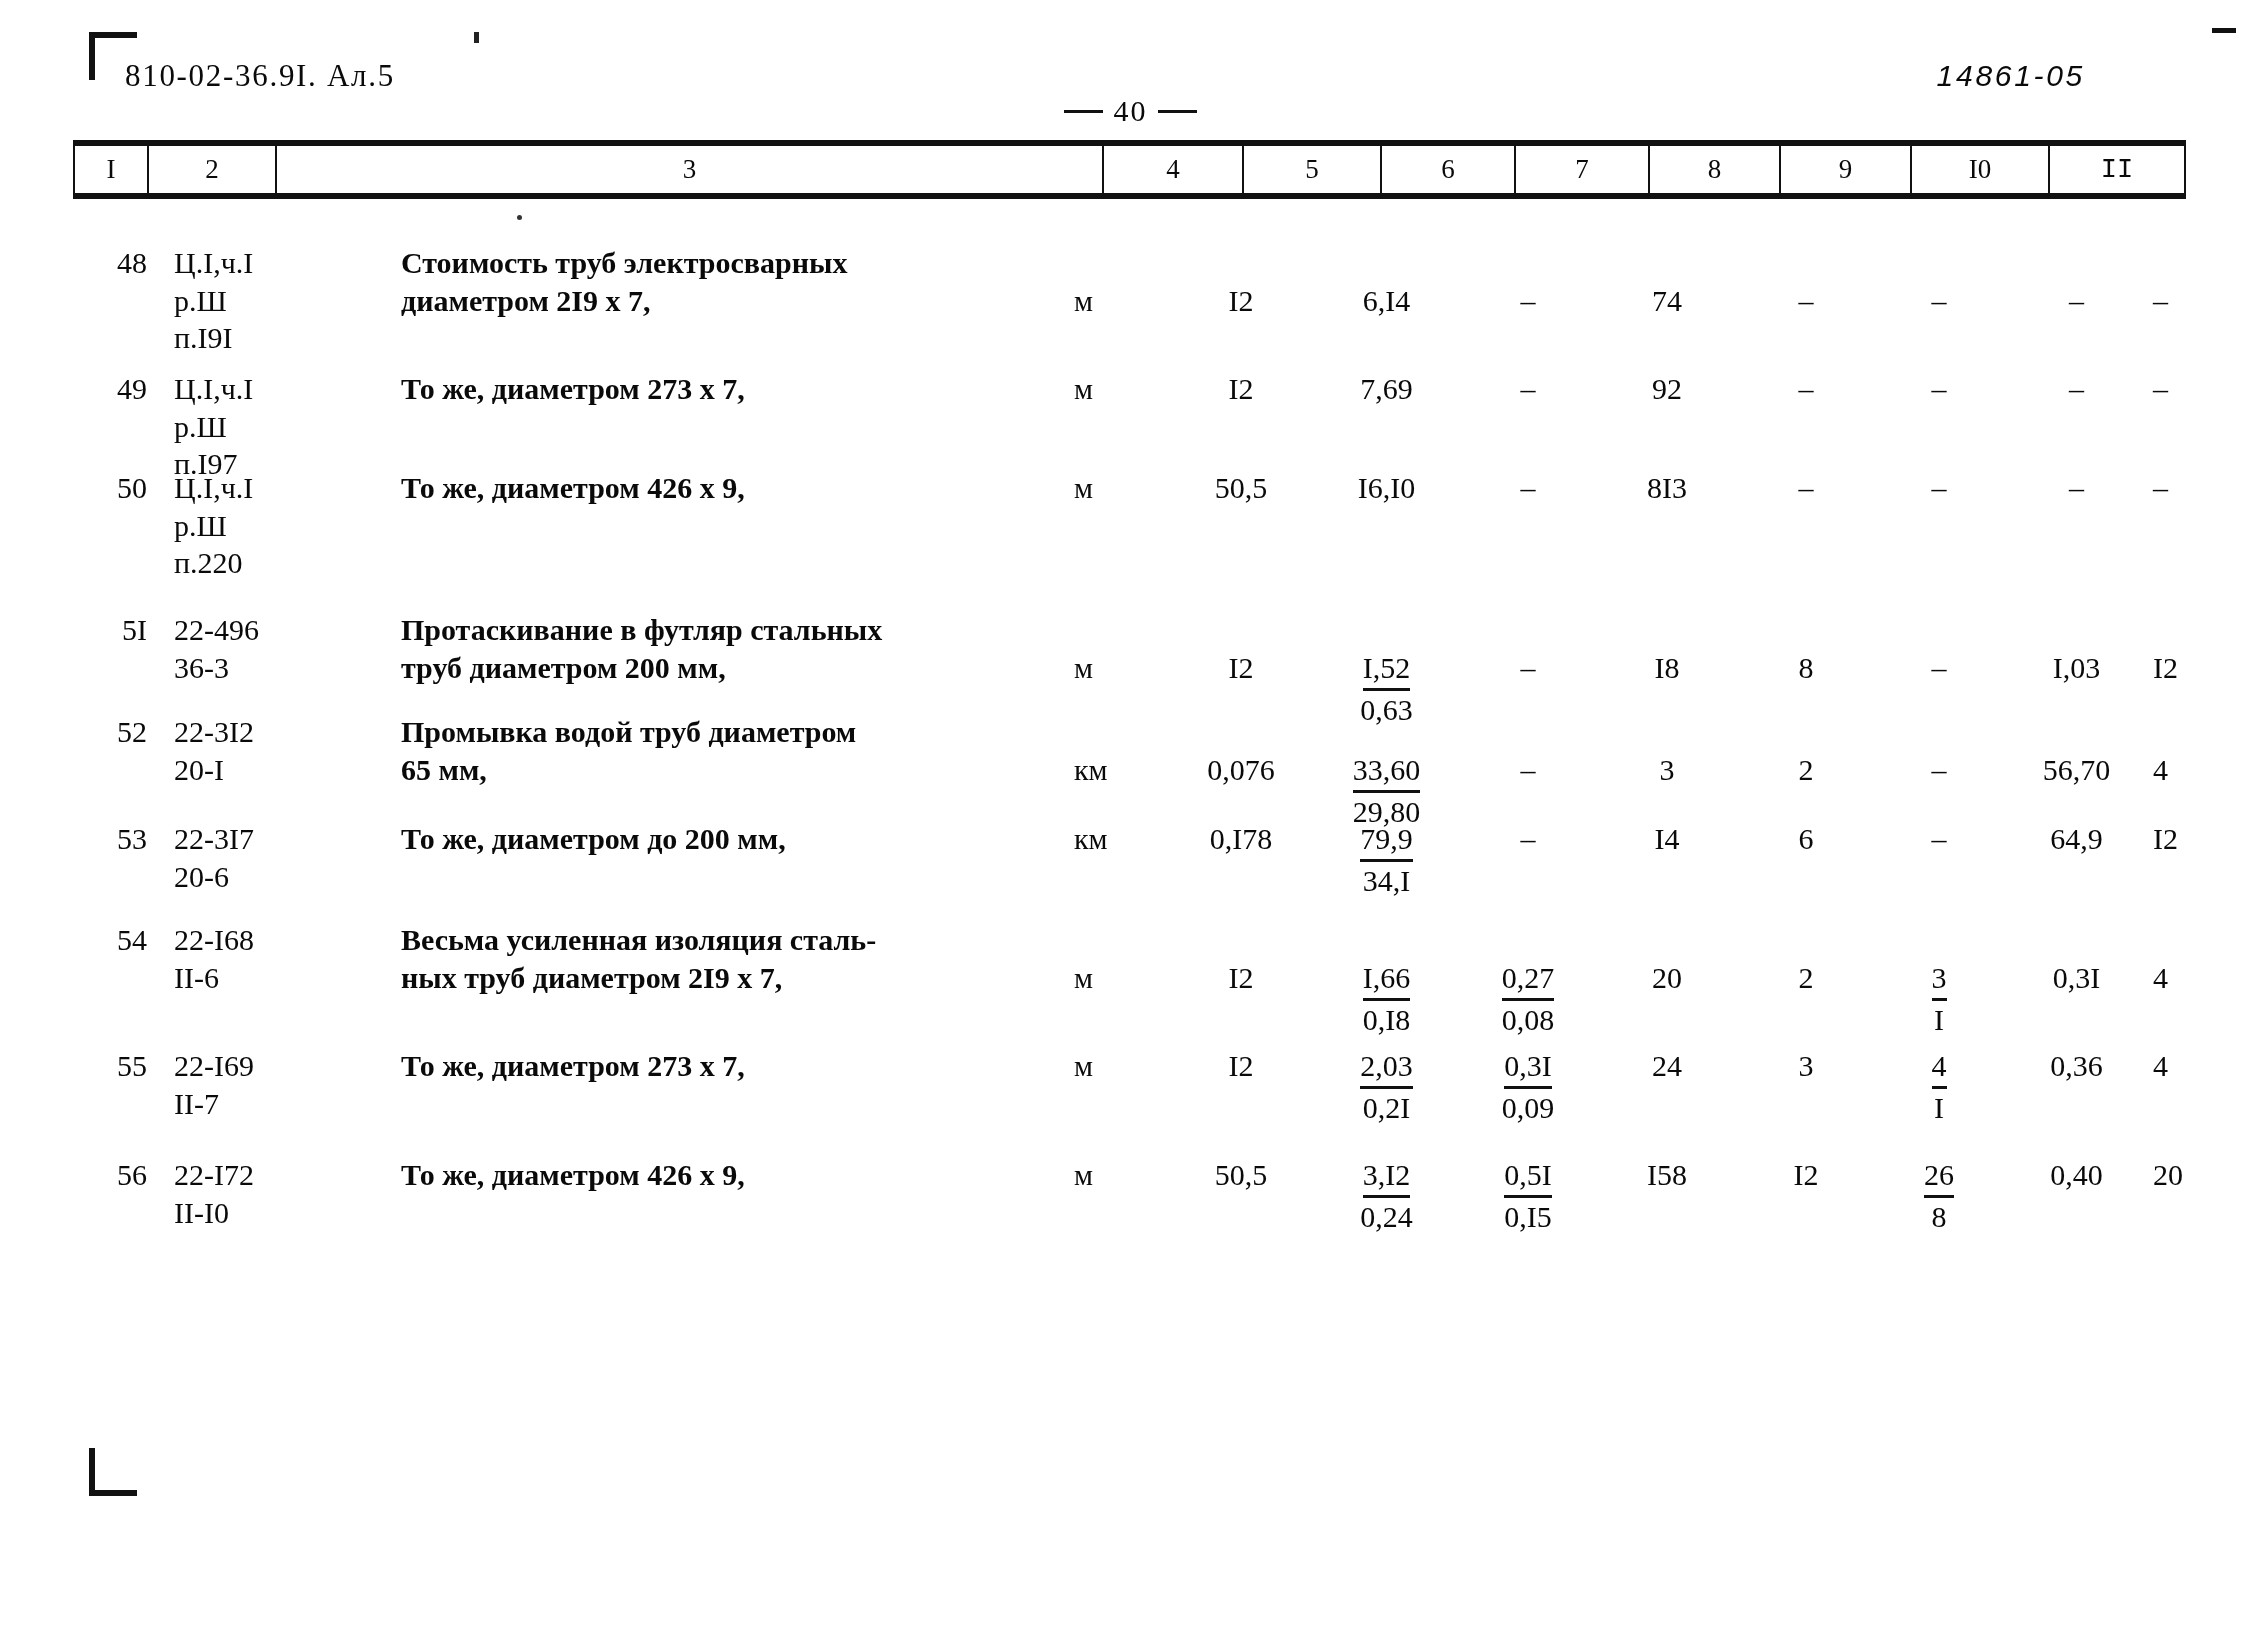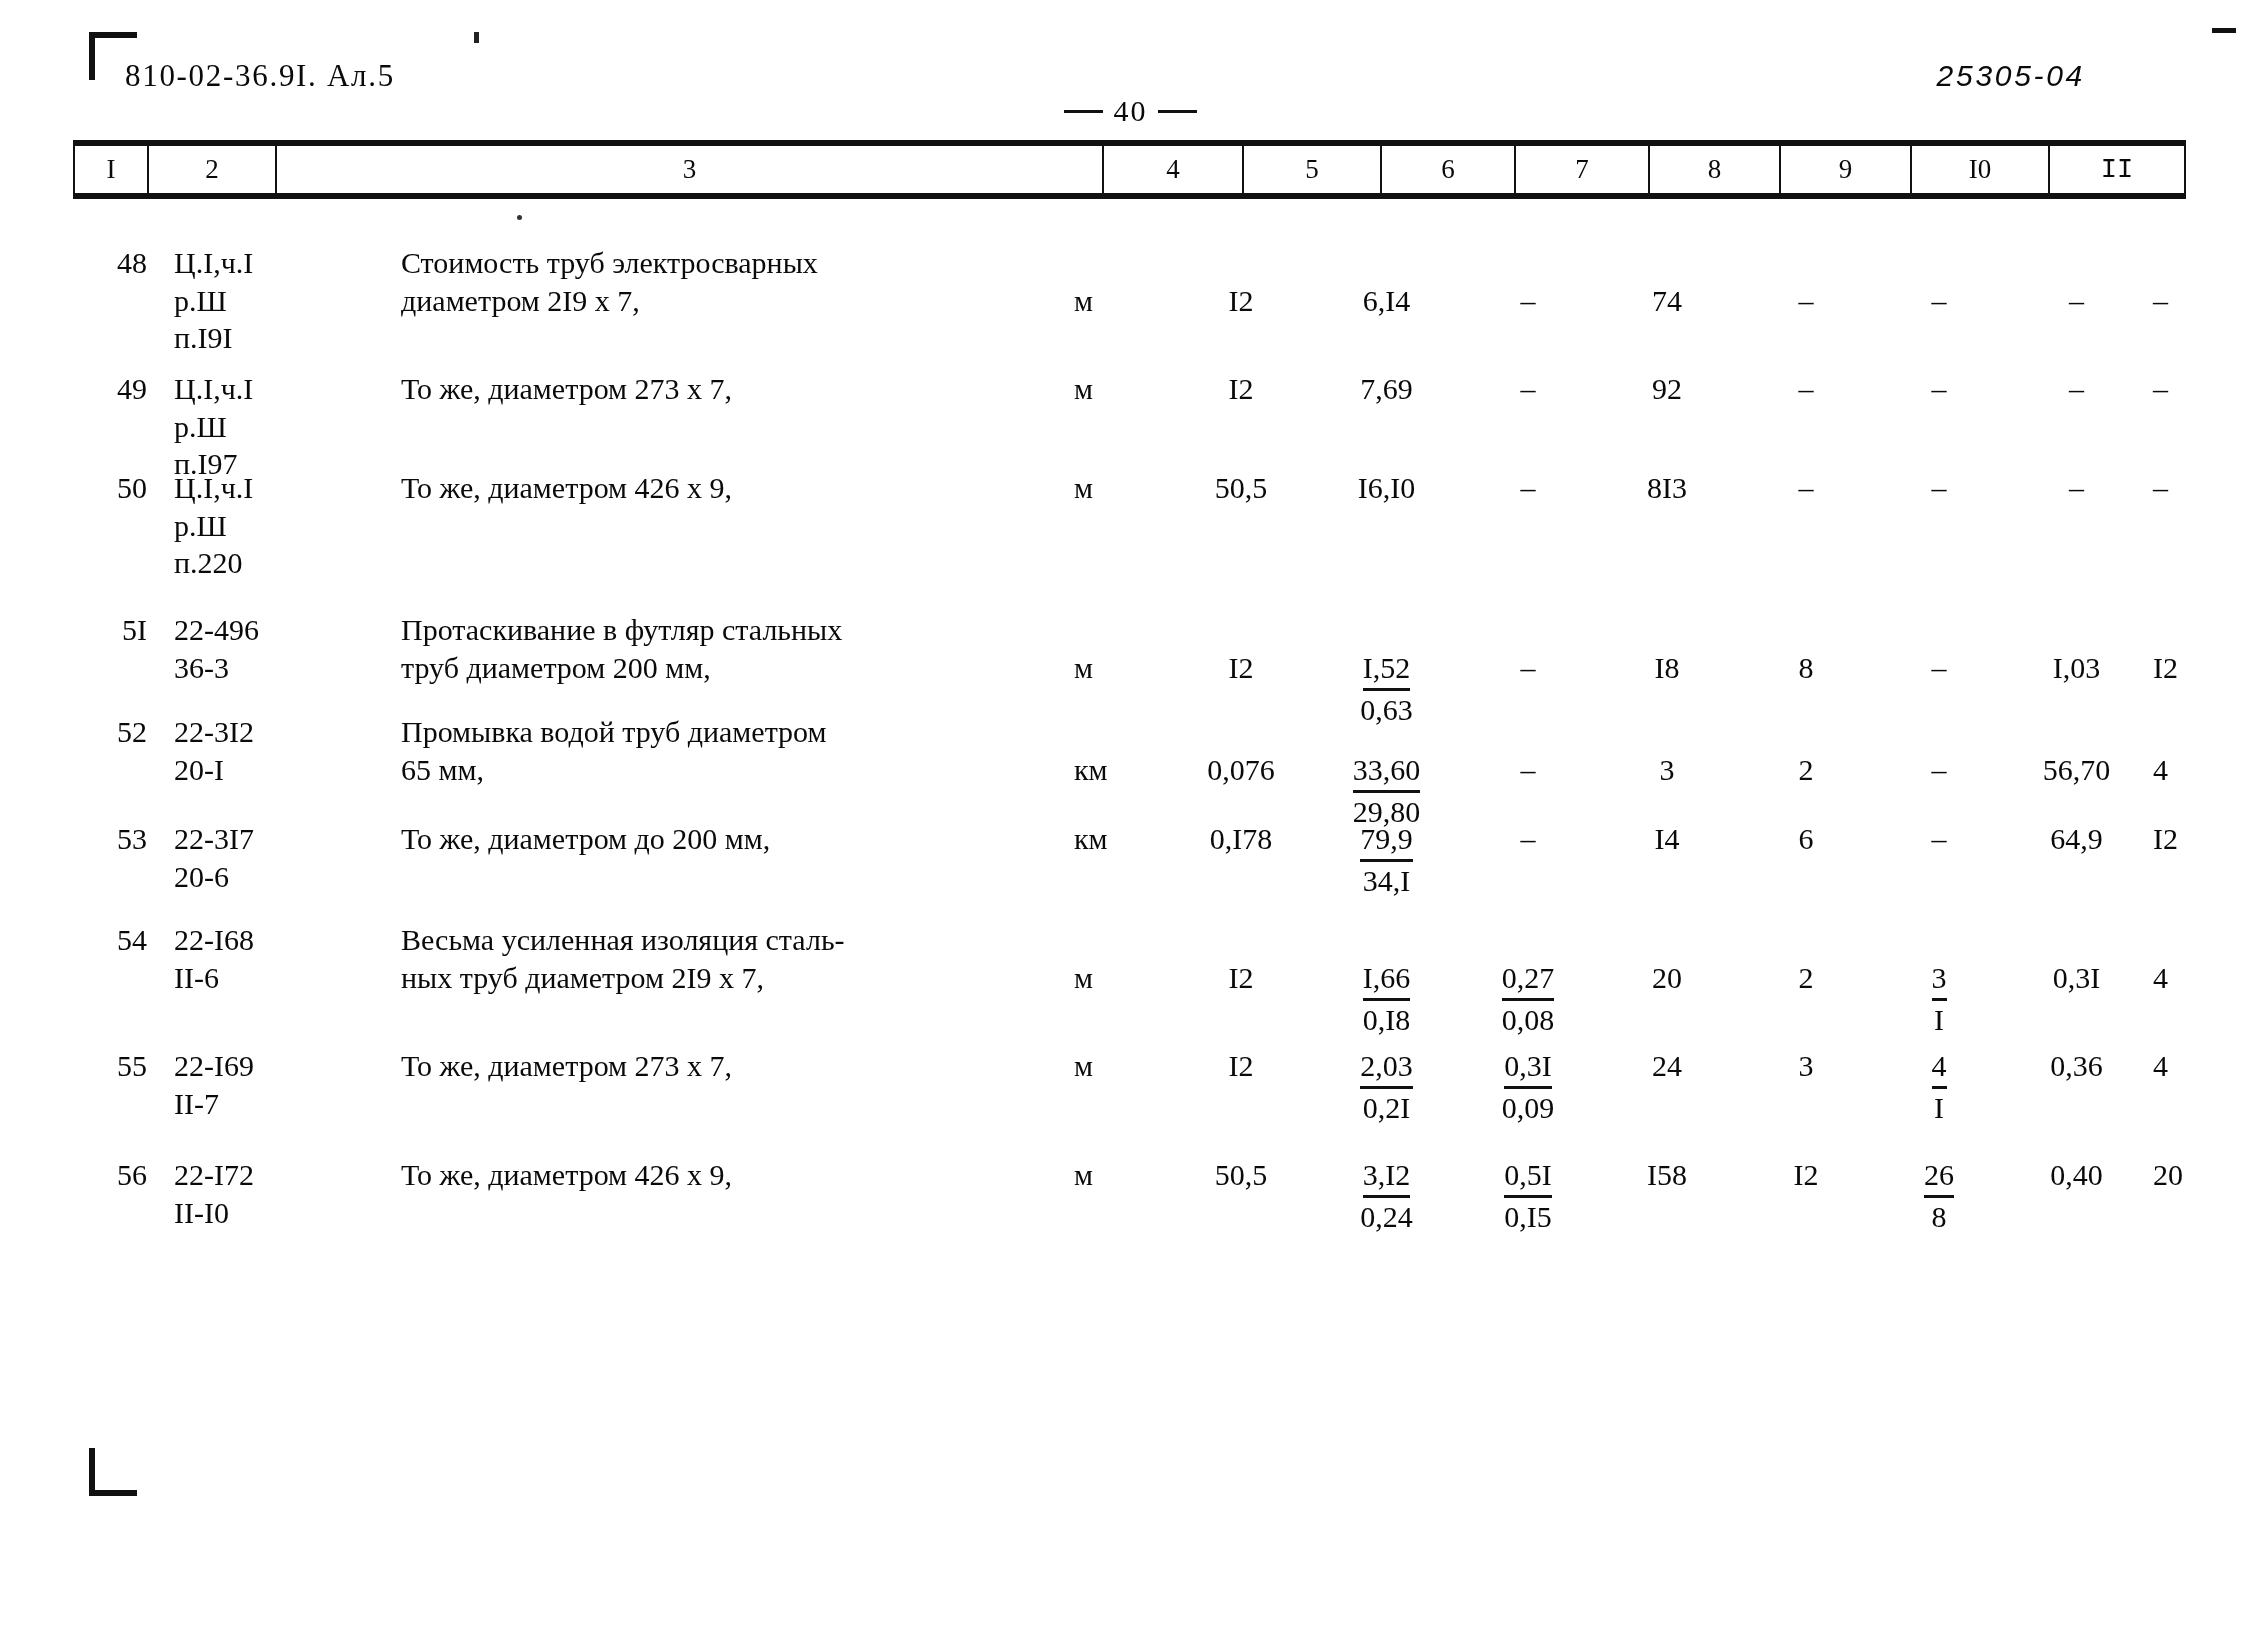--- a/index.html
+++ b/index.html
@@ -97,21 +97,21 @@
     position: absolute;
     left: 0;
     width: 100%;
     font-size: 30px;
     line-height: 38px;
     white-space: pre;
   }
   .cell { position: absolute; top: 0; white-space: pre; }
   .c-num   { left: 0px;    width: 74px; text-align: right; }
   .c-code  { left: 101px;  width: 222px; text-align: left; }
-  .c-desc  { left: 328px;  width: 773px; text-align: left; }
+  .c-desc  { left: 328px;  width: 773px; text-align: left; font-weight: bold; }
   .c-unit  { left: 1001px; width: 81px; text-align: left; }
   .c4      { left: 1101px; width: 134px; text-align: center; }
   .c5      { left: 1243px; width: 141px; text-align: center; }
   .c6      { left: 1388px; width: 134px; text-align: center; }
   .c7      { left: 1527px; width: 134px; text-align: center; }
   .c8      { left: 1669px; width: 128px; text-align: center; }
   .c9      { left: 1802px; width: 128px; text-align: center; }
   .c10     { left: 1933px; width: 141px; text-align: center; }
   .c11     { left: 2080px; width: 81px; text-align: left; }
 
@@ -130,21 +130,21 @@
 </head>
 <body>
 
 <div class="corner tl"></div>
 <div class="corner bl"></div>
 <div class="tick-tr"></div>
 <div class="tick-dot"></div>
 <div class="tick-dot2"></div>
 
 <div class="doc-code">810-02-36.9I. Ал.5</div>
-<div class="stamp">25305-04</div>
+<div class="stamp">14861-05</div>
 <div class="pagenum">
   <span class="dash"></span><span class="num">40</span><span class="dash"></span>
 </div>
 
 <div class="table-wrap">
   <table class="grid">
     <colgroup>
       <col style="width:74px">
         <col style="width:128px">
         <col style="width:827px">

